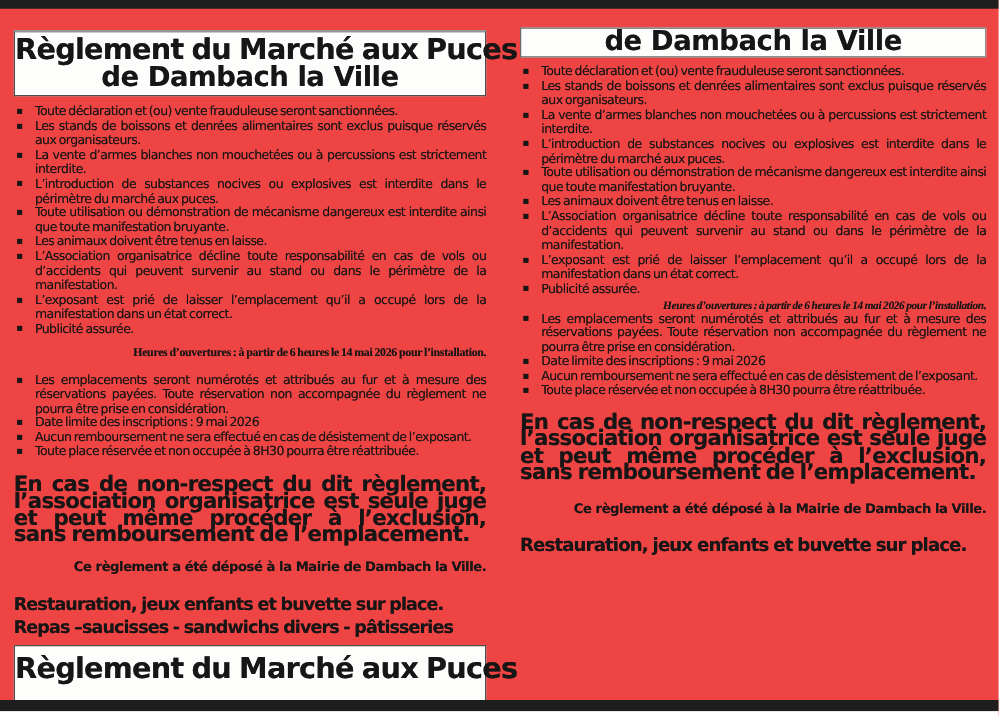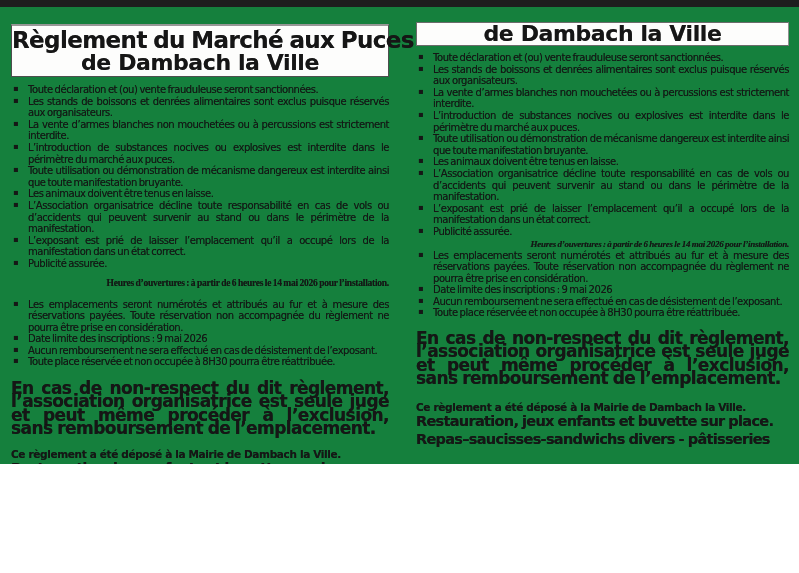--- a/index.html
+++ b/index.html
@@ -1,18 +1,18 @@
 <!DOCTYPE html>
 <html><head>
 <meta charset="utf-8">
 <style>
   html,body { margin:0; padding:0; background:#ffffff; }
   .canvas {
-    position:relative; width:799px; height:464px; overflow:hidden;
-    background:#15803d; color:#161616;
+    position:relative; width:799px; height:569px; overflow:hidden;
+    background:#ef4444; color:#161616;
     font-family:"DejaVu Sans", sans-serif;
   }
   .scan-bar { position:absolute; left:0; width:799px; background:#1e1e1e; z-index:9; }
   .scan-bar.top { top:0; height:7px; }
   .scan-bar.bottom { top:560px; height:13px; }
 
   .col { position:absolute; top:0; }
   .col-left  { left:11px;  width:378px; }
   .col-right { left:416px; width:373px; }
 
@@ -57,25 +57,25 @@
 
   p { margin:0; }
   .enforce {
     margin-top:14px; font-size:17px; font-weight:bold; line-height:13.4px;
     letter-spacing:-0.55px; word-spacing:-0.8px; text-align:justify;
     text-shadow:0 0 0.5px rgba(0,0,0,.55);
   }
   .col-right .enforce { margin-top:13px; }
   .deposit {
     margin-top:12px; font-size:10.5px; font-weight:bold; letter-spacing:-0.35px;
-    white-space:nowrap; text-shadow:0 0 0.4px rgba(0,0,0,.5);
+    white-space:nowrap; text-shadow:0 0 0.4px rgba(0,0,0,.5);text-align:right;
   }
   .col-right .deposit { margin-top:15px; }
   .amen {
-    margin-top:0; font-size:14px; font-weight:bold; letter-spacing:-0.7px;
+    margin-top:16px; font-size:14px; font-weight:bold; letter-spacing:-0.7px;
     word-spacing:-0.5px; white-space:nowrap; text-shadow:0 0 0.5px rgba(0,0,0,.55);
   }
   .amen.line2 { margin-top:2px; }
   .col-right .amen { font-size:14.5px; }
 
   .next-box {
     margin-top:6px; border:1px solid #4e4e4e; border-bottom:none;
     height:44px; text-align:center; padding-top:6px; background:#fdfdfc;
   }
 </style>
@@ -106,20 +106,21 @@
     <div class="hours">Heures d’ouvertures : à partir de 6 heures le 14 mai 2026 pour l’installation.</div>
     <ul class="rules second">
         <li>Les emplacements seront numérotés et attribués au fur et à mesure des réservations payées. Toute réservation non accompagnée du règlement ne pourra être prise en considération.</li>
         <li>Date limite des inscriptions : 9 mai 2026</li>
         <li>Aucun remboursement ne sera effectué en cas de désistement de l’exposant.</li>
         <li>Toute place réservée et non occupée à 8H30 pourra être réattribuée.</li>
       </ul>
     <p class="enforce">En cas de non-respect du dit règlement, l’association organisatrice est seule juge et peut même procéder à l’exclusion, sans remboursement de l’emplacement.</p>
     <p class="deposit">Ce règlement a été déposé à la Mairie de Dambach la Ville.</p>
     <p class="amen">Restauration, jeux enfants et buvette sur place.</p>
+    <p class="amen line2">Repas –saucisses - sandwichs divers - pâtisseries</p>
     <div class="next-box">
       <div class="doc-title">Règlement du Marché aux Puces</div>
     </div>
   </div>
 
   <div class="col col-right">
     <div class="title-box-sub">
       <div class="doc-subtitle">de Dambach la Ville</div>
     </div>
     <ul class="rules">
@@ -136,16 +137,15 @@
     <div class="hours">Heures d’ouvertures : à partir de 6 heures le 14 mai 2026 pour l’installation.</div>
     <ul class="rules second">
         <li>Les emplacements seront numérotés et attribués au fur et à mesure des réservations payées. Toute réservation non accompagnée du règlement ne pourra être prise en considération.</li>
         <li>Date limite des inscriptions : 9 mai 2026</li>
         <li>Aucun remboursement ne sera effectué en cas de désistement de l’exposant.</li>
         <li>Toute place réservée et non occupée à 8H30 pourra être réattribuée.</li>
       </ul>
     <p class="enforce">En cas de non-respect du dit règlement, l’association organisatrice est seule juge et peut même procéder à l’exclusion, sans remboursement de l’emplacement.</p>
     <p class="deposit">Ce règlement a été déposé à la Mairie de Dambach la Ville.</p>
     <p class="amen">Restauration, jeux enfants et buvette sur place.</p>
-    <p class="amen line2">Repas–saucisses-sandwichs divers - pâtisseries</p>
   </div>
 
 </div>
 
 </body></html>

